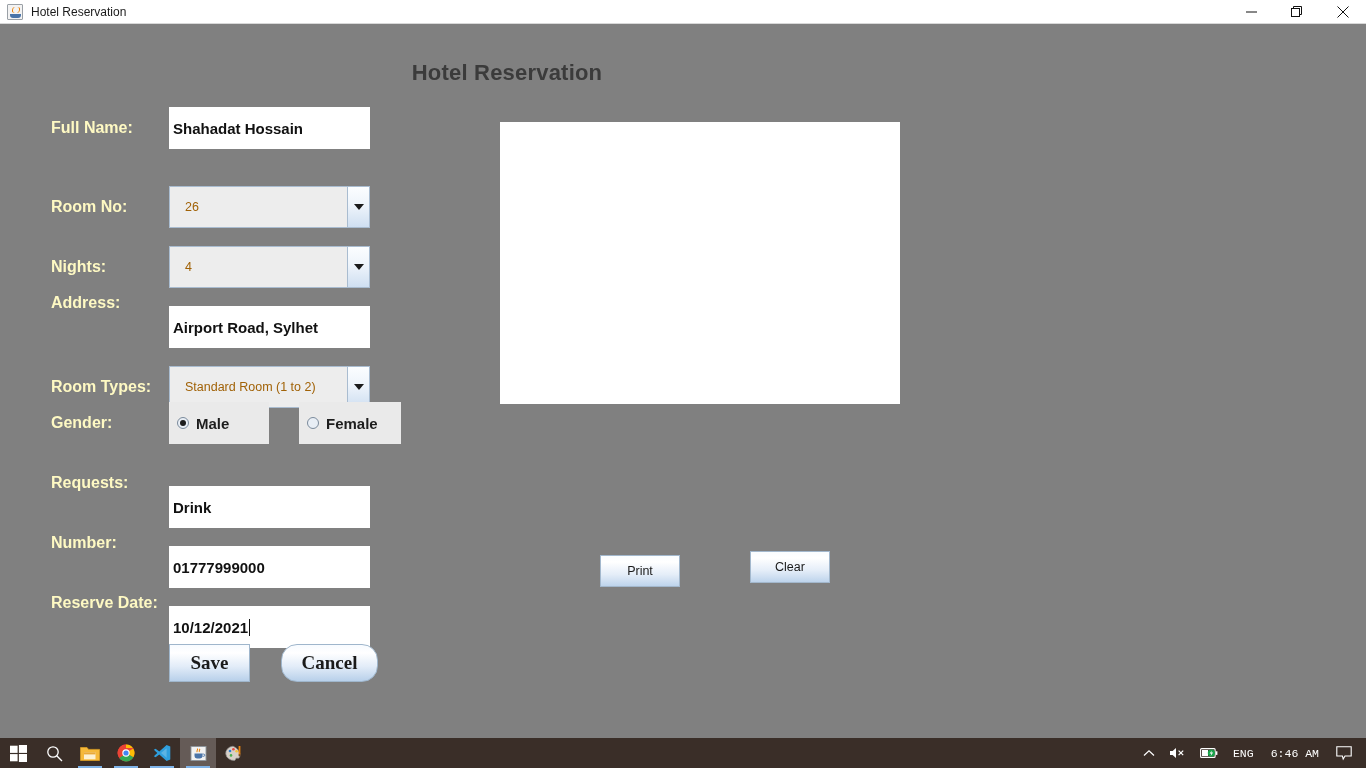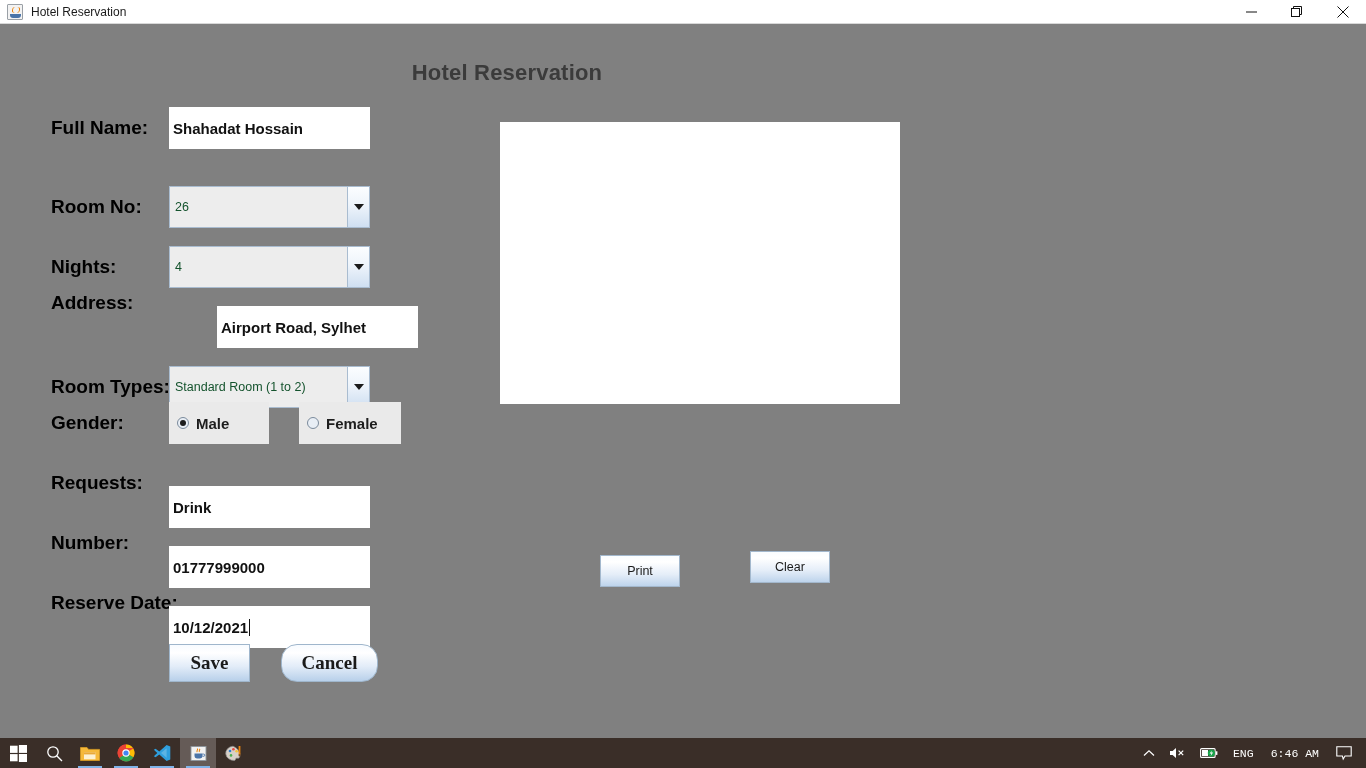--- a/index.html
+++ b/index.html
@@ -62,21 +62,21 @@
     font-size: 22px; font-weight: bold; color: #3b3b3b;
     font-family: "Liberation Sans", sans-serif;
     letter-spacing: .2px;
   }
 
   
   .frow { position: absolute; left: 0; width: 420px; height: 42px; }
   .flabel {
     position: absolute; left: 51px; top: 0; width: 115px;
     line-height: 42px;
-    font-size: 19px; font-weight: bold; color: #000000;
+    font-size: 16px; font-weight: bold; color: #fef9c3;
     font-family: "Liberation Sans", sans-serif;
     white-space: nowrap;
   }
   .ftext {
     position: absolute; left: 169px; top: 0;
     width: 201px; height: 42px;
     background: #ffffff;
     display: flex; align-items: center;
     padding-left: 4px;
     font-size: 15px; font-weight: bold; color: #111;
@@ -90,22 +90,22 @@
 
   .fcombo {
     position: absolute; left: 169px; top: 0;
     width: 201px; height: 42px;
     border: 1px solid #a9bcd0;
     background: #ededed;
     display: flex; align-items: stretch;
   }
   .fcombo .val {
     flex: 1; display: flex; align-items: center;
-    padding-left: 5px;
-    font-size: 12.5px; color: #14532d;
+    padding-left: 15px;
+    font-size: 12.5px; color: #a16207;
     font-family: "Liberation Sans", sans-serif;
     white-space: nowrap; overflow: hidden;
   }
   .fcombo .arrowbtn {
     width: 22px;
     border-left: 1px solid #a9bcd0;
     background: linear-gradient(to bottom, #fbfdff 0%, #eef4fb 45%, #cfdff1 100%);
     display: flex; align-items: center; justify-content: center;
   }
   .arrow-down {
@@ -241,21 +241,21 @@
     <div class="fcombo">
       <div class="val">4</div>
       <div class="arrowbtn">
           <span class="arrow-down"></span>
         </div>
     </div>
   </div>
 
   <div class="frow" style="top:258px;">
     <div class="flabel">Address:</div>
-    <div class="ftext" style="top:24px;margin-left:48px;">Airport Road, Sylhet</div>
+    <div class="ftext" style="top:24px;">Airport Road, Sylhet</div>
   </div>
 
   <div class="frow" style="top:342px;">
     <div class="flabel">Room Types:</div>
     <div class="fcombo">
       <div class="val">Standard Room (1 to 2)</div>
       <div class="arrowbtn">
           <span class="arrow-down"></span>
         </div>
     </div>

